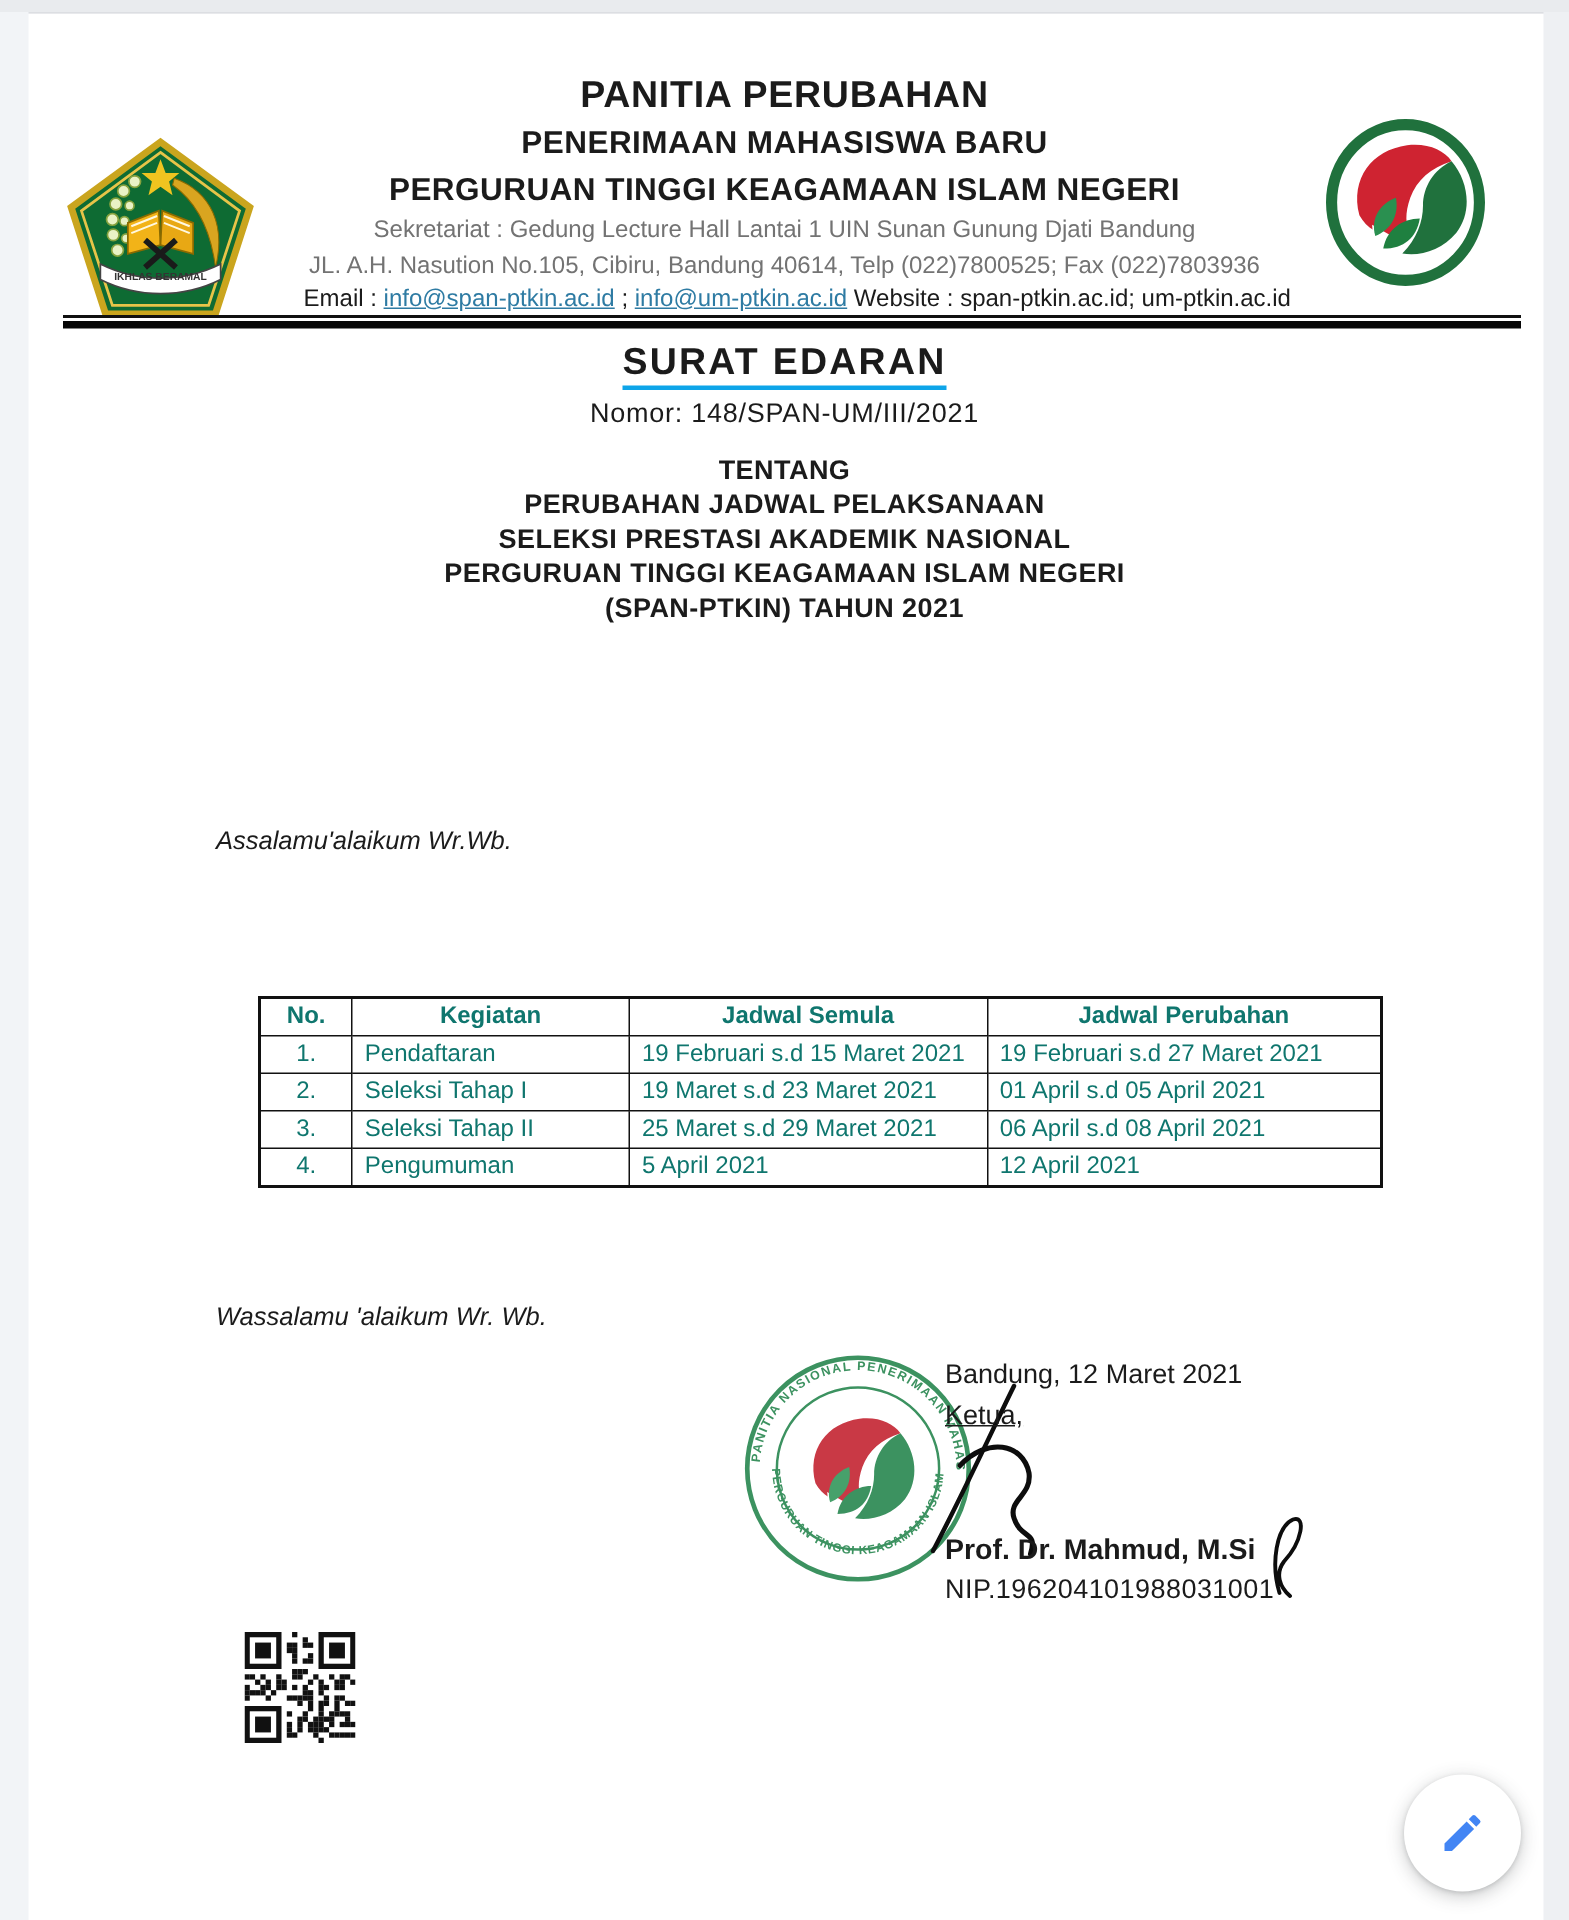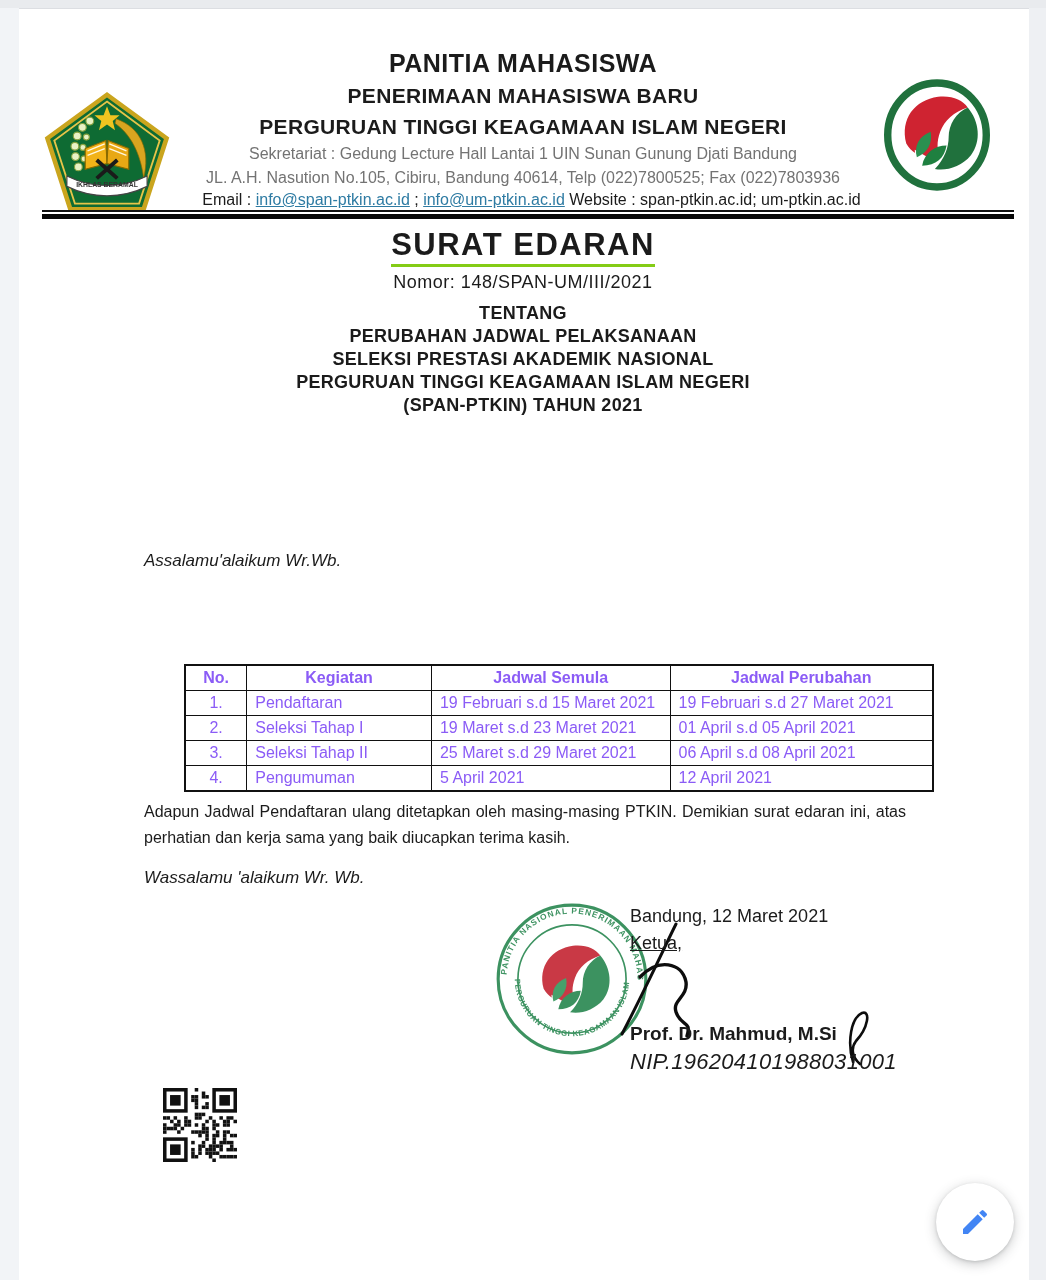--- a/index.html
+++ b/index.html
@@ -16,49 +16,49 @@
   .addr{font-size:16px;margin-top:4px;color:#737373;}
   .email-line{font-size:16px;margin-top:2px;padding-left:17px;}
   .email-link{color:#2e7ba3;text-decoration:underline;cursor:pointer;}
   .logo-left{position:absolute;left:44px;top:76px;width:126px;height:152px;}
   .logo-right{position:absolute;left:884px;top:78px;width:106px;height:114px;}
   .head-rule{position:absolute;left:42px;top:210px;width:972px;height:2px;
              border-top:2px solid #101010;border-bottom:5px solid #060606;}
 
   
   .title-blk{position:absolute;left:0;top:227px;width:1046px;text-align:center;}
-  .doc-title{display:inline-block;font-size:31px;font-weight:bold;letter-spacing:1.5px;
-             border-bottom:3px solid #84cc16;padding-bottom:1px;}
+  .doc-title{display:inline-block;font-size:25px;font-weight:bold;letter-spacing:1.5px;
+             border-bottom:3px solid #0ea5e9;padding-bottom:1px;}
   .doc-number{font-size:18px;margin-top:5px;letter-spacing:.5px;}
   .tentang-blk{position:absolute;left:0;top:302px;width:1046px;text-align:center;
                font-size:18px;font-weight:bold;line-height:23px;letter-spacing:.3px;}
 
   
   .recipient{position:absolute;left:144px;top:434px;width:500px;font-size:17px;line-height:22px;}
   .rcp-items{margin:10px 0 0 12px;}
   .rcp-item{display:flex;gap:10px;margin-bottom:1px;}
   .greeting{position:absolute;left:144px;top:551px;font-size:17px;font-style:italic;}
   .para1{position:absolute;left:144px;top:577px;width:762px;font-size:16px;line-height:26px;
          text-align:justify;text-indent:58px;}
   .para2{position:absolute;left:144px;top:799px;width:762px;font-size:16px;line-height:26px;text-align:justify;}
   .greeting2{position:absolute;left:144px;top:868px;font-size:17px;font-style:italic;}
 
   
-  .sched{position:absolute;left:184px;top:664px;width:750px;border-collapse:collapse;
-         font-size:16px;color:#8b5cf6;}
+  .sched{position:absolute;left:172px;top:664px;width:750px;border-collapse:collapse;
+         font-size:16px;color:#0f766e;}
   .sched th,.sched td{border:1.6px solid #111;padding:1px 8px;height:22px;}
   .sched th{font-weight:bold;text-align:center;}
   .sched td.c{text-align:center;}
   .sched{border:2.5px solid #111;}
 
   
   .sig-place{position:absolute;left:630px;top:906px;font-size:18px;}
   .sig-role{position:absolute;left:630px;top:933px;font-size:18px;text-decoration:underline;}
   .sig-name{position:absolute;left:630px;top:1023px;font-size:19px;font-weight:bold;}
-  .sig-nip{position:absolute;left:630px;top:1049px;font-size:22px;letter-spacing:.3px;font-style:italic;}
+  .sig-nip{position:absolute;left:630px;top:1049px;font-size:18px;letter-spacing:.3px;}
   .stamp{position:absolute;left:494px;top:901px;width:156px;height:156px;opacity:.93;}
   .sig-squiggle{position:absolute;left:420px;top:915px;width:470px;height:160px;pointer-events:none;}
 
   .qr{position:absolute;left:163px;top:1088px;width:74px;height:74px;}
 
   .fab{position:absolute;left:936px;top:1183px;width:78px;height:78px;border-radius:50%;
        background:#fff;box-shadow:0 3px 12px rgba(60,64,67,.28),0 1px 3px rgba(60,64,67,.18);
        display:flex;align-items:center;justify-content:center;cursor:pointer;}
 </style>
 </head>
@@ -96,21 +96,21 @@
   <svg class="logo-right" viewBox="0 0 100 104">
     <ellipse cx="50" cy="52" rx="46.5" ry="49" fill="#ffffff" stroke="#20713d" stroke-width="7"></ellipse>
     <path d="M21 60 C15 37 29 19 51 16 C64 14.5 74 19 79 26 C66 30 57 38 53 49 C49.5 59 50 66 53 71 C40 76 27 71 21 60 Z" fill="#cf2331"></path>
     <path d="M29 66 L43 74 L30 79 Z" fill="#ffffff"></path>
     <path d="M79 26 C90 39 92 58 82 71 C73 82 59 86 48 84 C57 75 61 64 61 54 C61 42 68 31 79 26 Z" fill="#20713d"></path>
     <path d="M36 81 C38 69 48 62 59 62 C57 74 49 81 36 81 Z" fill="#1f8040"></path>
     <path d="M31 73 C28 63 33 53 44 49 C46 60 41 69 31 73 Z" fill="#2a9050"></path>
   </svg>
 
   <div class="letterhead">
-    <div class="org1">PANITIA MAHASISWA</div>
+    <div class="org1">PANITIA PERUBAHAN</div>
     <div class="org2">PENERIMAAN MAHASISWA BARU</div>
     <div class="org3">PERGURUAN TINGGI KEAGAMAAN ISLAM NEGERI</div>
     <div class="addr">Sekretariat : Gedung Lecture Hall Lantai 1 UIN Sunan Gunung Djati Bandung</div>
     <div class="addr">JL. A.H. Nasution No.105, Cibiru, Bandung 40614, Telp (022)7800525; Fax (022)7803936</div>
     <div class="email-line"><span>Email : </span><span class="email-link">info@span-ptkin.ac.id</span><span> ; </span><span class="email-link">info@um-ptkin.ac.id</span><span> Website : span-ptkin.ac.id;  um-ptkin.ac.id</span></div>
   </div>
   <div class="head-rule"></div>
 
   <div class="title-blk">
     <div class="doc-title">SURAT EDARAN</div>
@@ -155,21 +155,20 @@
     </tr>
     <tr>
       <td class="c">4.</td>
       <td>Pengumuman</td>
       <td>5 April 2021</td>
       <td>12 April  2021</td>
     </tr>
   </tbody>
     </table>
 
-  <div class="para2">Adapun Jadwal Pendaftaran ulang ditetapkan oleh masing-masing PTKIN.  Demikian surat edaran ini, atas perhatian dan kerja sama yang baik diucapkan terima kasih.</div>
   <div class="greeting2">Wassalamu 'alaikum Wr. Wb.</div>
 
   <svg class="stamp" viewBox="0 0 150 150">
     <defs>
       <path id="arcTop" d="M 12 75 A 63 63 0 1 1 138 75"></path>
       <path id="arcBottom" d="M 20 75 A 55 55 0 0 0 130 75"></path>
     </defs>
     <circle cx="75" cy="75" r="71" fill="rgba(255,255,255,.55)" stroke="#2e8a55" stroke-width="3"></circle>
     <circle cx="75" cy="75" r="52" fill="none" stroke="#2e8a55" stroke-width="1.6"></circle>
     <text font-size="8" fill="#2e8a55" font-weight="bold" font-family="Liberation Sans, sans-serif" letter-spacing="1">

